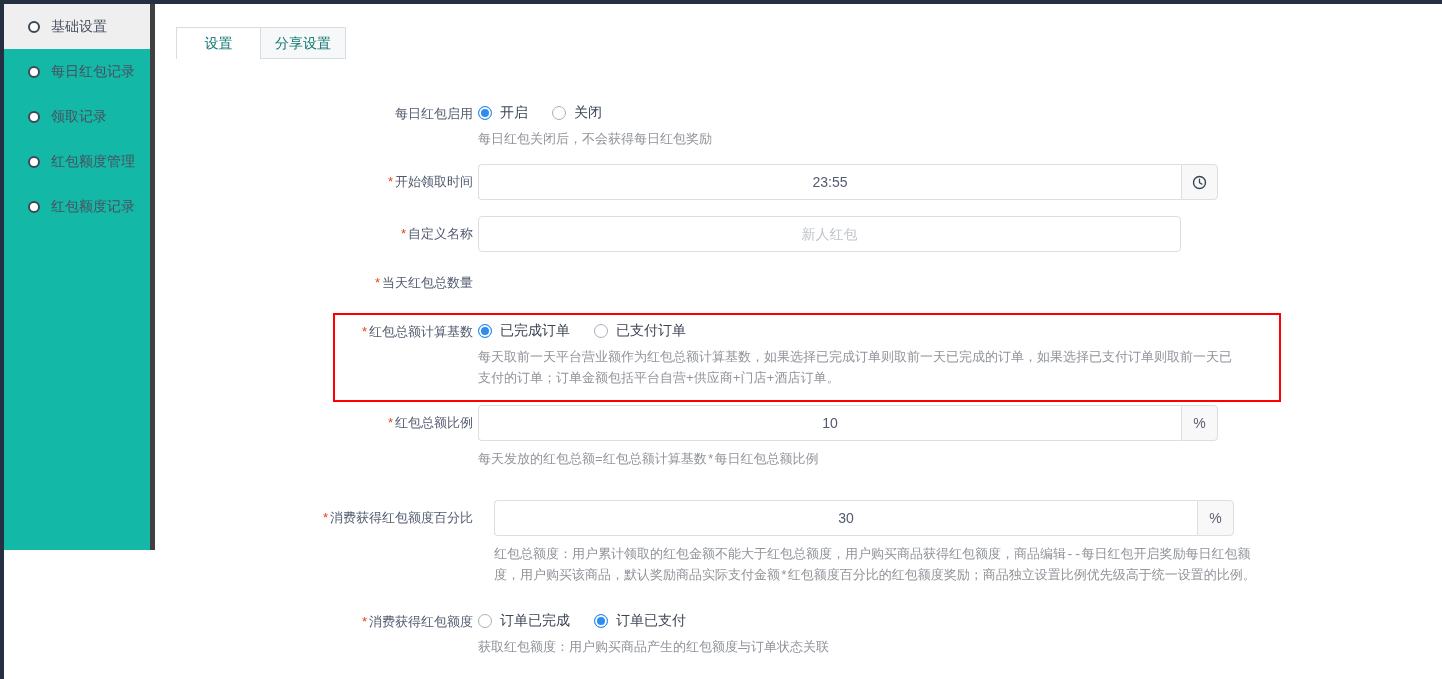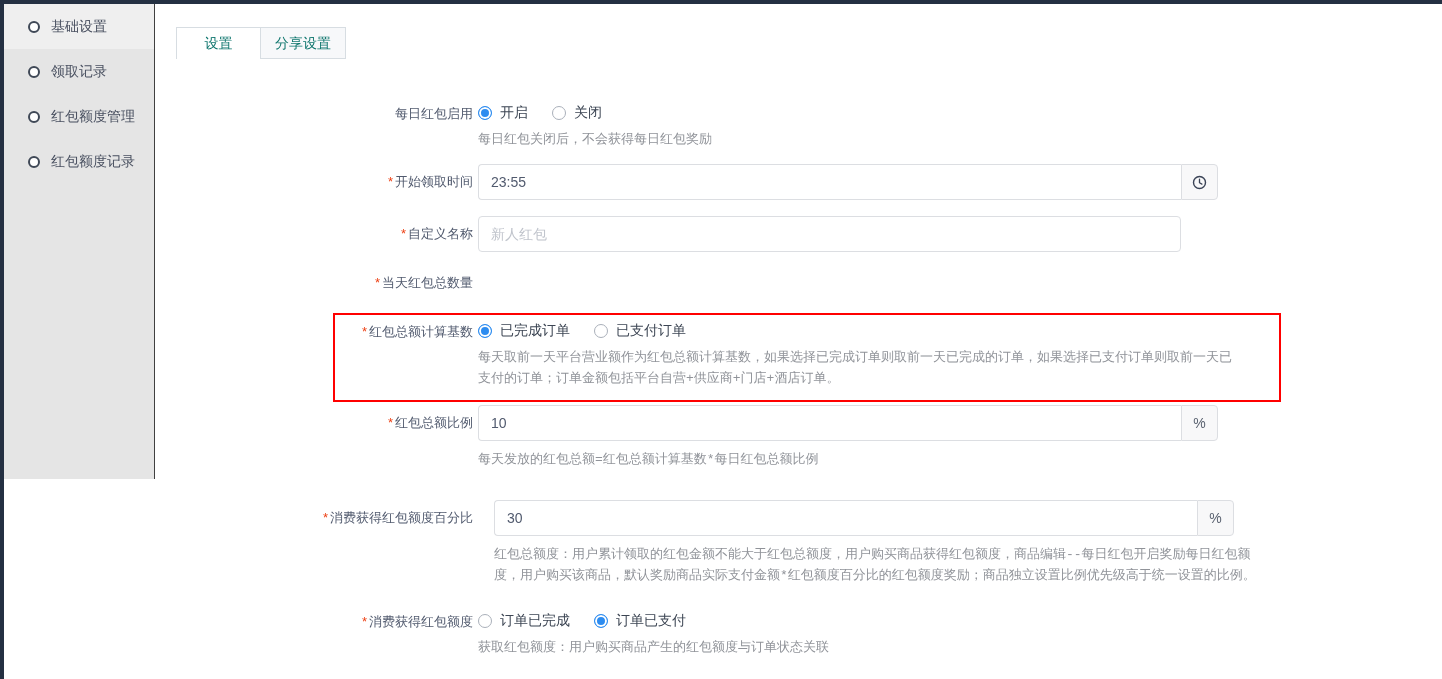--- a/index.html
+++ b/index.html
@@ -2,22 +2,22 @@
 <html><head>
 <meta charset="utf-8">
 <style>
   * { margin:0; padding:0; box-sizing:border-box; }
   html,body { width:1442px; height:679px; overflow:hidden; background:#fff;
     font-family:"Liberation Sans","DejaVu Sans",sans-serif; }
   .topbar { position:absolute; left:0; top:0; width:1442px; height:4px; background:#243042; z-index:10; }
   .leftstrip { position:absolute; left:0; top:0; width:4px; height:679px; background:#243042; z-index:10; }
 
   
-  .sidebar { position:absolute; left:4px; top:4px; width:151px; height:475px;
-    background:#e5e5e5; border-right:1px solid #404040; }
+  .sidebar { position:absolute; left:4px; top:4px; width:151px; height:546px;
+    background:#14b8a6; border-right:5px solid #404040; }
   .side-item { height:45px; display:flex; align-items:center; padding-left:24px; cursor:pointer; }
   .side-item.selected { background:#efefef; }
   .circle-icon { width:12px; height:12px; border:2px solid #3f4856; border-radius:50%;
     background:#fff; flex:0 0 auto; }
   .side-label { margin-left:11px; font-size:14px; color:#495060; white-space:nowrap; }
 
   
   .main { position:absolute; left:156px; top:4px; width:1286px; height:675px; background:#fff; }
   .tabbar { display:flex; margin:23px 0 0 20px; height:32px; }
   .tab { height:32px; line-height:31px; text-align:center; font-size:14px; color:#0f766e;
@@ -33,21 +33,21 @@
   .row-label { width:322px; flex:0 0 322px; text-align:right; padding-right:5px;
     font-size:13px; color:#515a6e; white-space:nowrap; }
   .row--input .row-label { line-height:36px; }
   .row--radio .row-label { line-height:20px; padding-top:1px; }
   .req { color:#ed4014; margin-right:2px; font-size:13px; }
   .row-control { flex:1; }
 
   .input-group { display:flex; width:740px; height:36px; }
   .input-group input { flex:1; height:36px; border:1px solid #dcdee2; border-radius:4px;
     padding:0 12px; font-size:14px; color:#515a6e; outline:none; background:#fff;
-    font-family:"Liberation Sans","DejaVu Sans",sans-serif; }
+    font-family:"Liberation Sans","DejaVu Sans",sans-serif;text-align:center; }
   .input-group.has-append input { border-radius:4px 0 0 4px; border-right:none; }
   .input-group input::placeholder { color:#c0c4cc; }
   .input-group .append { width:37px; height:36px; background:#f8f8f9; border:1px solid #dcdee2;
     border-radius:0 4px 4px 0; display:flex; align-items:center; justify-content:center;
     font-size:14px; color:#5a6270; }
   .input-group.no-append input { width:703px; flex:0 0 703px; border-radius:4px; border-right:1px solid #dcdee2; }
 
   .radio-line { display:flex; align-items:center; height:20px; }
   .radio-opt { display:flex; align-items:center; margin-right:24px; cursor:pointer; }
   .radio-dot { width:14px; height:14px; border-radius:50%; border:1px solid #aab0ba; background:#fff; }
@@ -65,20 +65,24 @@
 </head>
 <body>
 
 <div class="topbar"></div>
 <div class="leftstrip"></div>
 
 <div class="sidebar">
   <div class="side-item selected">
     <span class="circle-icon"></span>
     <span class="side-label">基础设置</span>
+  </div>
+  <div class="side-item">
+    <span class="circle-icon"></span>
+    <span class="side-label">每日红包记录</span>
   </div>
   <div class="side-item">
     <span class="circle-icon"></span>
     <span class="side-label">领取记录</span>
   </div>
   <div class="side-item">
     <span class="circle-icon"></span>
     <span class="side-label">红包额度管理</span>
   </div>
   <div class="side-item">

